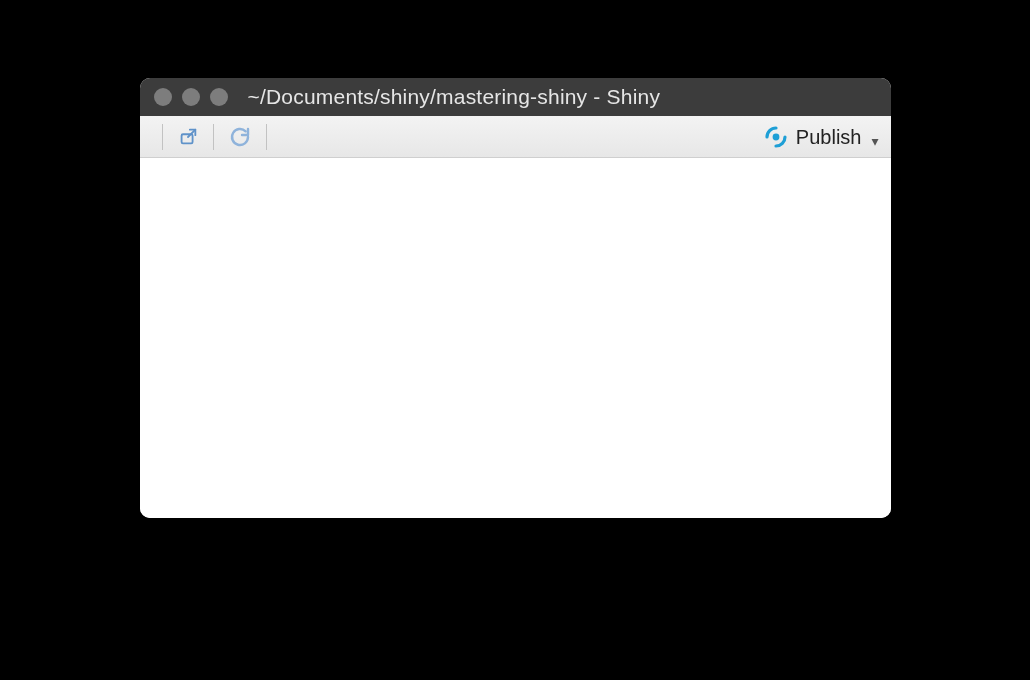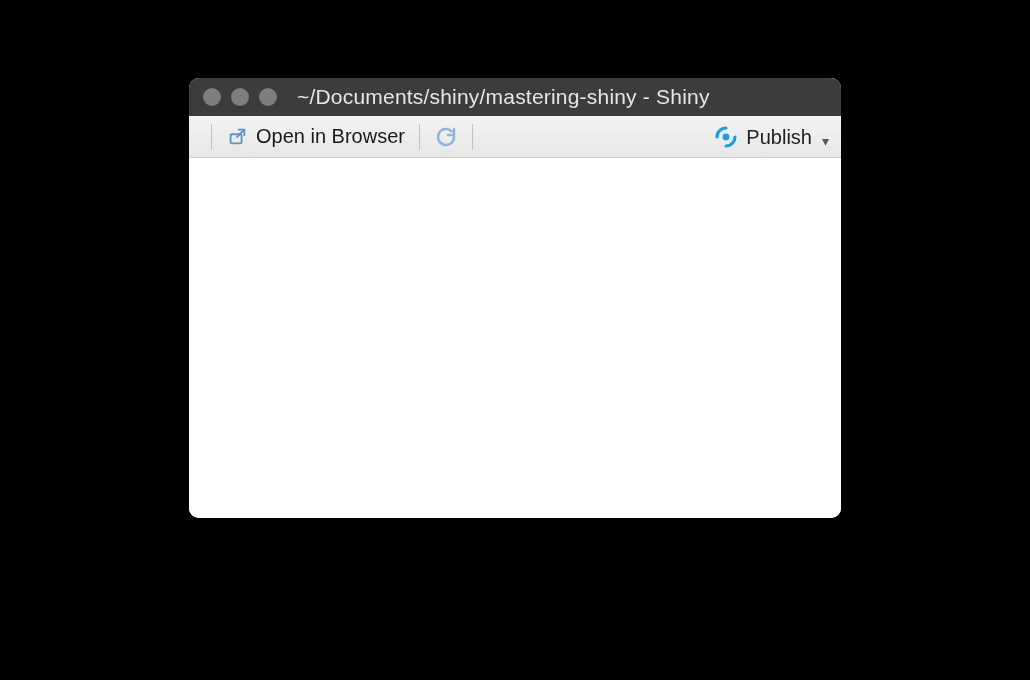--- a/index.html
+++ b/index.html
@@ -6,21 +6,21 @@
   html, body { width: 1030px; height: 680px; }
   body {
     background: #000;
     font-family: "Lucida Grande", "Helvetica Neue", Arial, sans-serif;
     display: flex;
     align-items: flex-start;
     justify-content: center;
     padding-top: 78px;
   }
   .window {
-    width: 652px;
+    width: 751px;
     height: 440px;
     background: #fff;
     border-radius: 10px;
     overflow: hidden;
     box-shadow: 0 20px 60px rgba(0,0,0,0.6);
     display: flex;
     flex-direction: column;
   }
   .titlebar {
     height: 38px;
@@ -122,21 +122,20 @@
     <div class="divider"></div>
 
     <div class="toolbar-btn">
       <span class="icon">
         <svg width="22" height="22" viewBox="0 0 24 24" fill="none" stroke="#5f92c9" stroke-width="2" stroke-linecap="round" stroke-linejoin="round">
           <rect x="5" y="9" width="12" height="10" rx="1.5"></rect>
           <path d="M12 12 L20 4"></path>
           <path d="M14 4 L20 4 L20 10"></path>
         </svg>
       </span>
-      <span class="label">Open in Browser</span>
     </div>
 
     <div class="divider"></div>
 
     <div class="toolbar-btn">
       <span class="icon">
         <svg width="24" height="24" viewBox="0 0 24 24" fill="none" stroke="#8fb3db" stroke-width="2.4" stroke-linecap="round" stroke-linejoin="round">
           <path d="M20 12a8 8 0 1 1-2.34-5.66"></path>
           <path d="M20 4v6h-6"></path>
         </svg>

